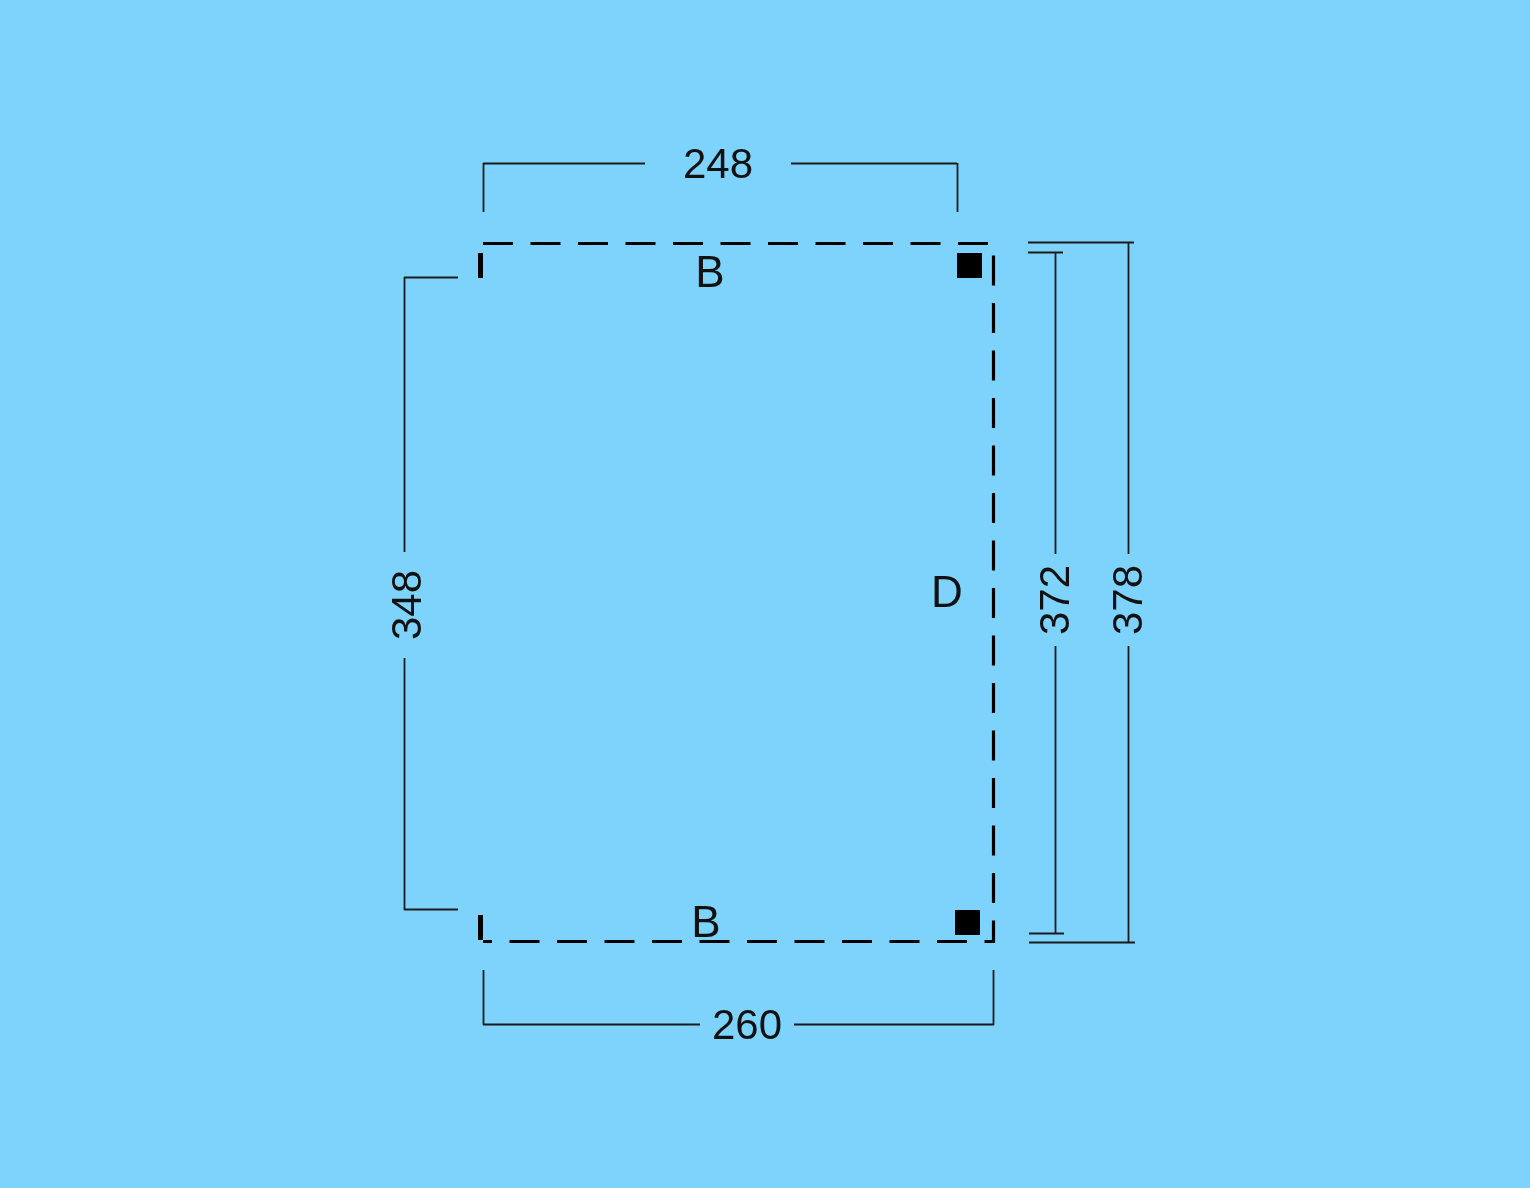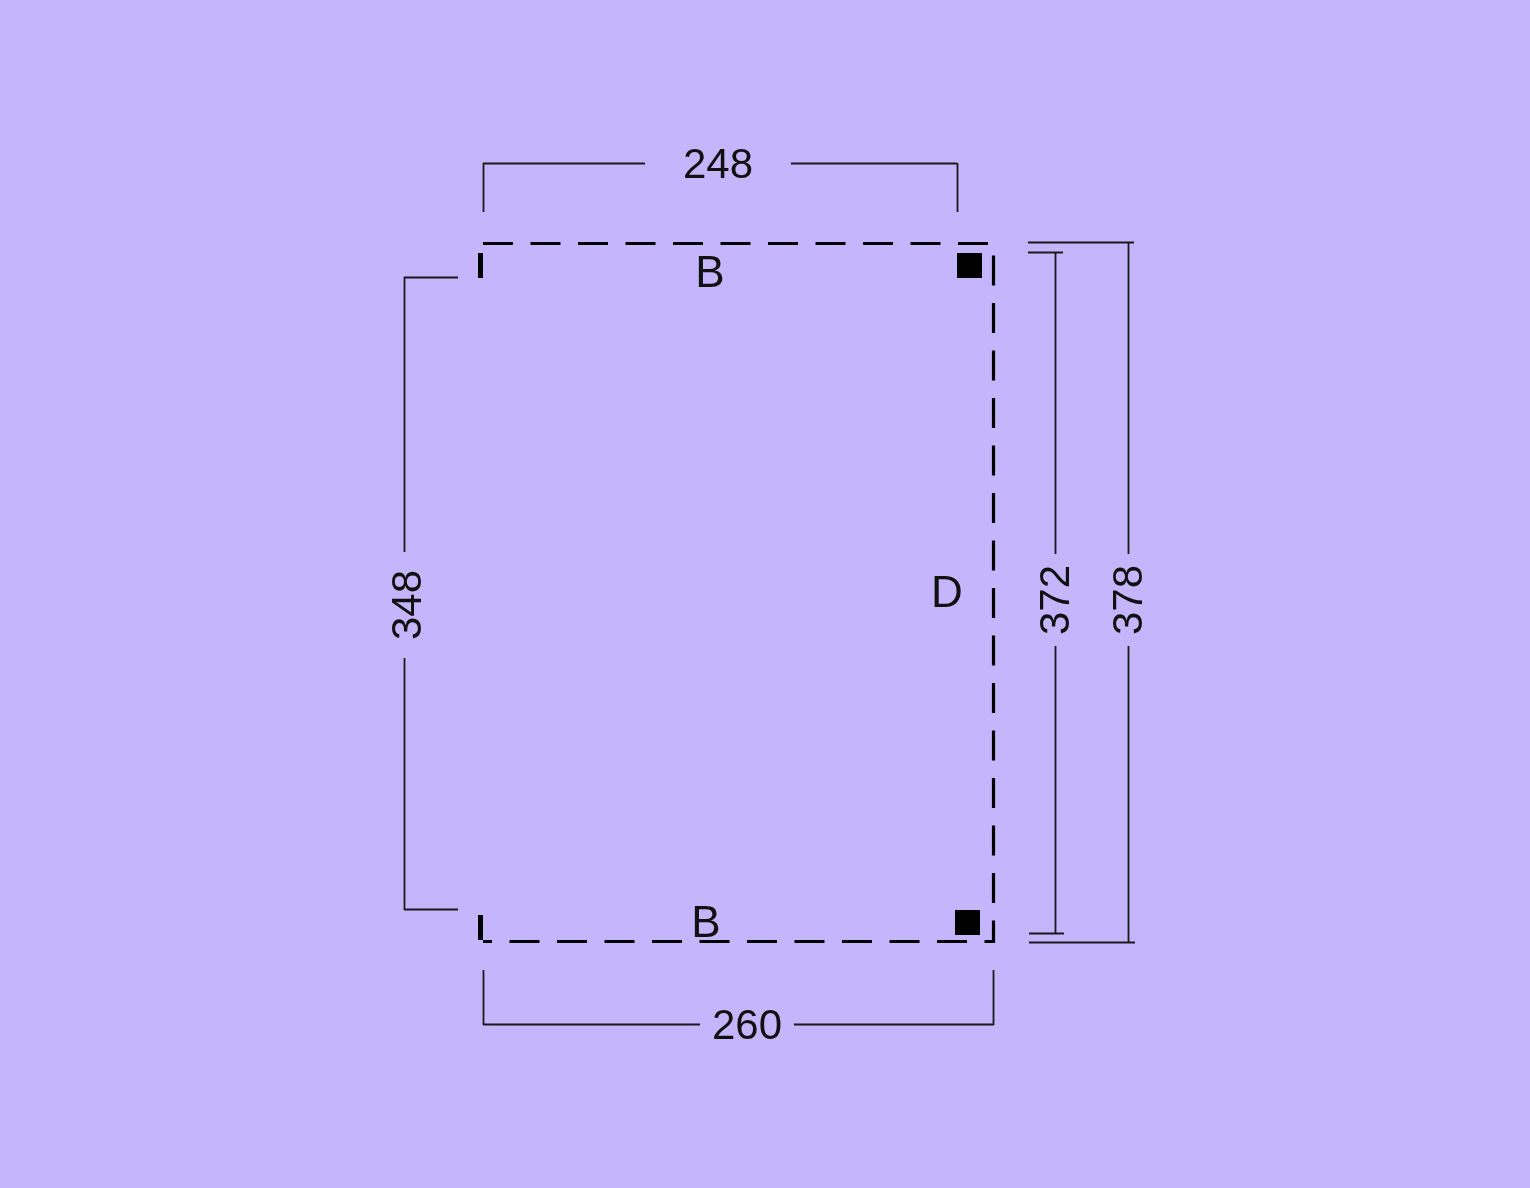--- a/index.html
+++ b/index.html
@@ -4,21 +4,21 @@
 <style>
   html, body {
     margin: 0;
     padding: 0;
     background: #ffffff;
   }
   .stage {
     position: relative;
     width: 1530px;
     height: 1188px;
-    background: #c4b5fd;
+    background: #7dd3fc;
     overflow: hidden;
     font-family: "Liberation Sans", "DejaVu Sans", sans-serif;
   }
   svg text {
     font-family: "Liberation Sans", "DejaVu Sans", sans-serif;
     fill: #111111;
   }
   .dim-text {
     font-size: 42px;
     letter-spacing: 0px;

